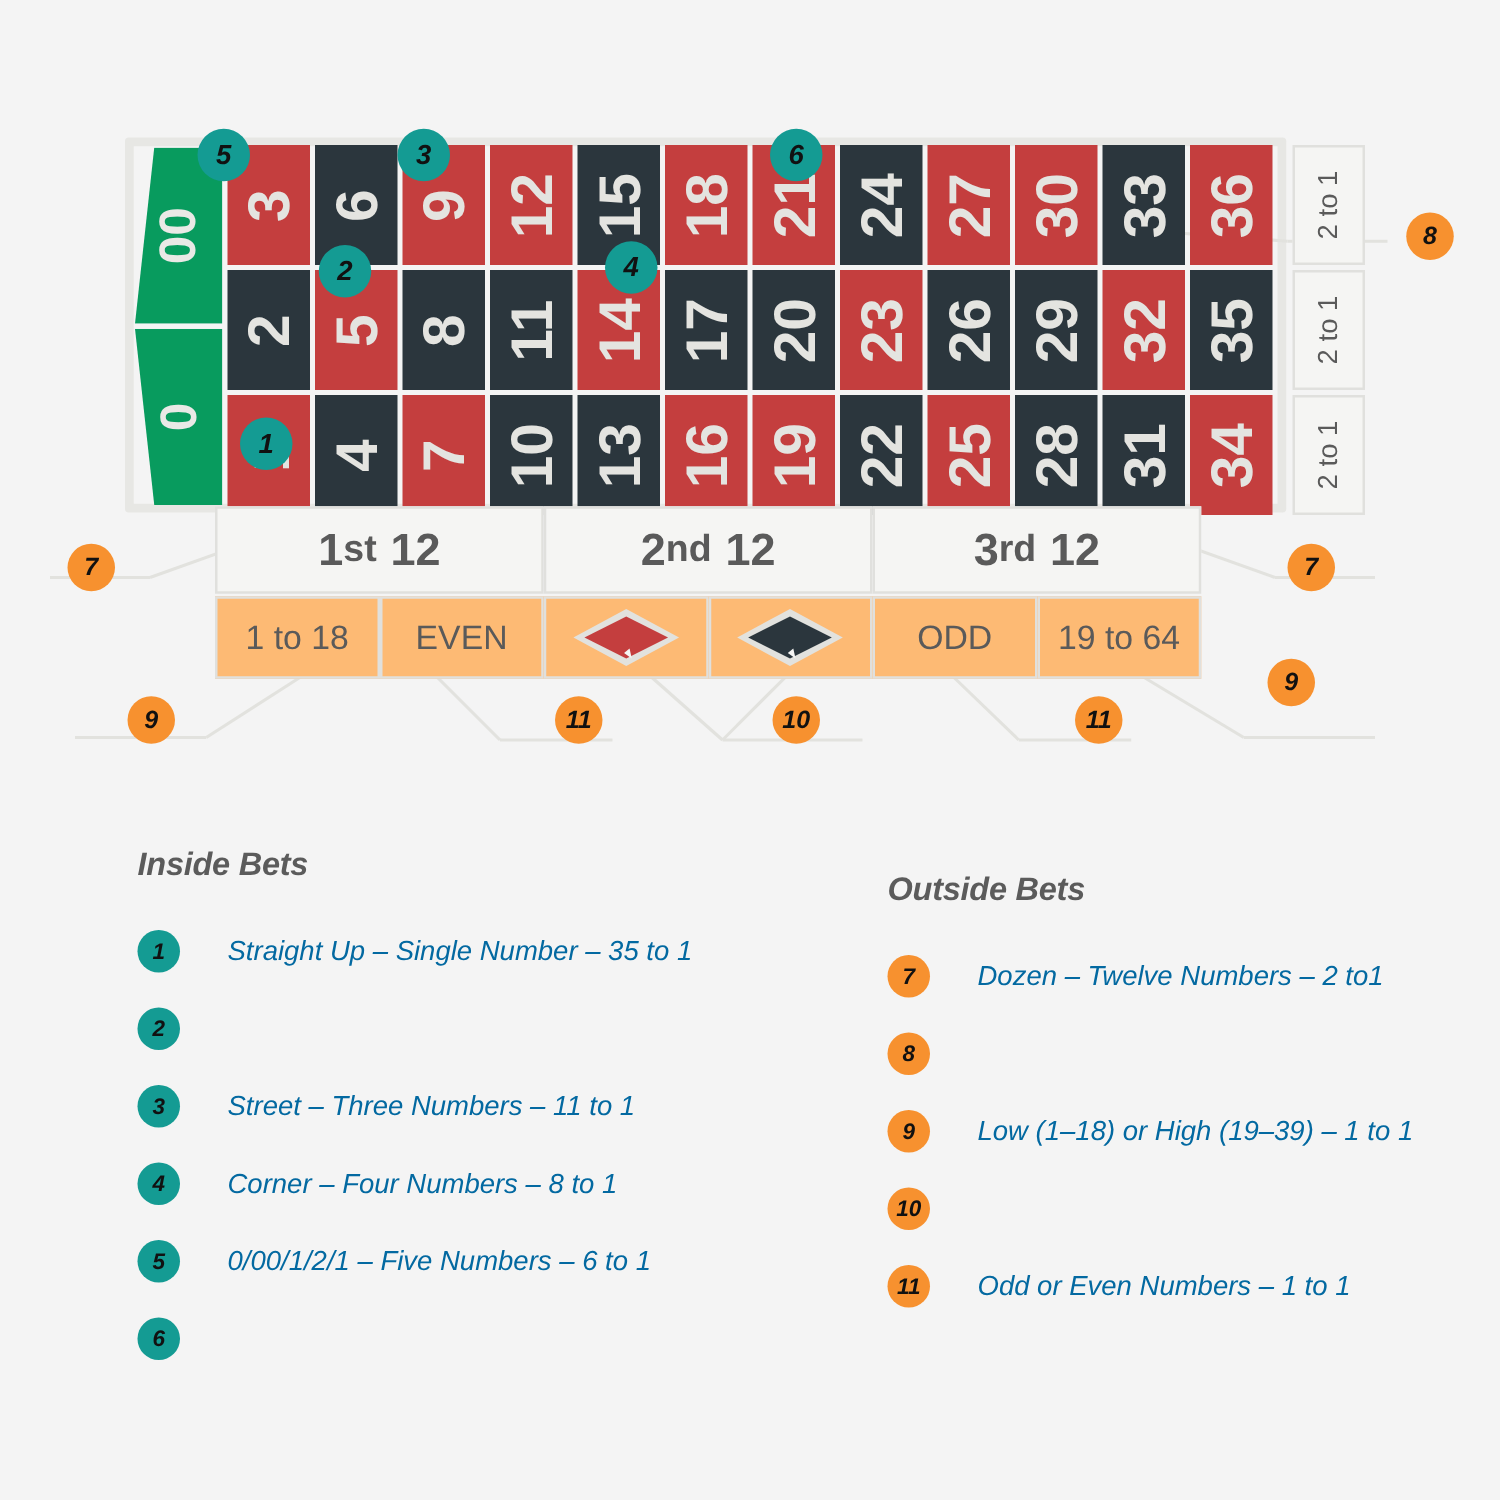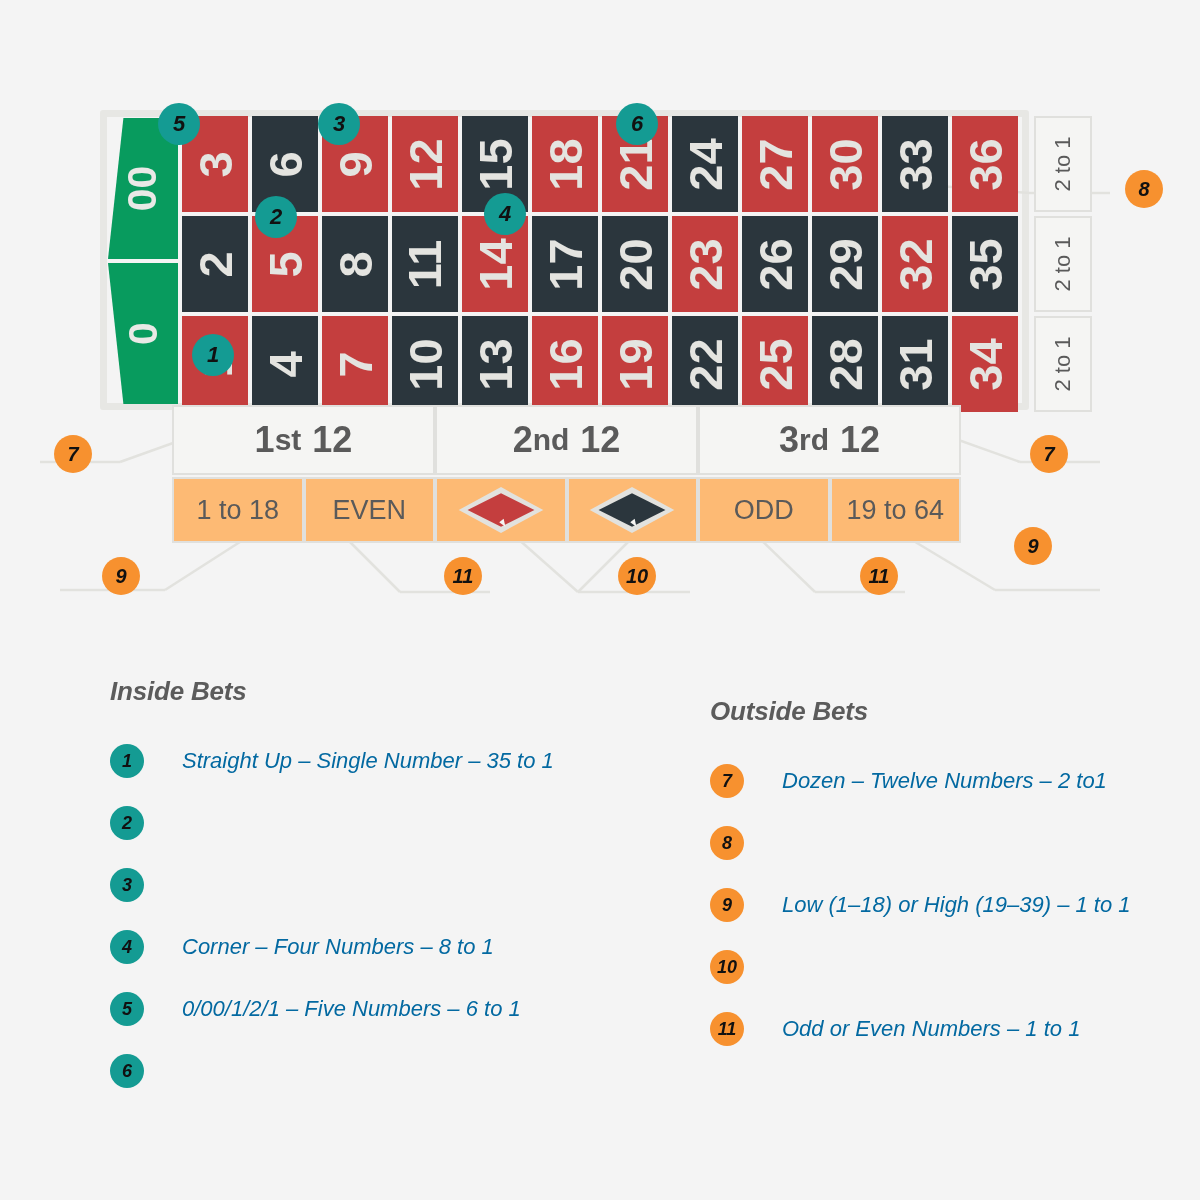--- a/index.html
+++ b/index.html
@@ -388,20 +388,21 @@
     <div id="legendInside">
         <div class="lrow">
           <div class="lbadge teal">1</div>
           <div class="ltext">Straight Up – Single Number – 35 to 1</div>
         </div>
         <div class="lrow">
           <div class="lbadge teal">2</div>
         </div>
         <div class="lrow">
           <div class="lbadge teal">3</div>
+          <div class="ltext">Street – Three Numbers – 11 to 1</div>
         </div>
         <div class="lrow">
           <div class="lbadge teal">4</div>
           <div class="ltext">Corner – Four Numbers – 8 to 1</div>
         </div>
         <div class="lrow">
           <div class="lbadge teal">5</div>
           <div class="ltext">0/00/1/2/1 – Five Numbers – 6 to 1</div>
         </div>
         <div class="lrow">

